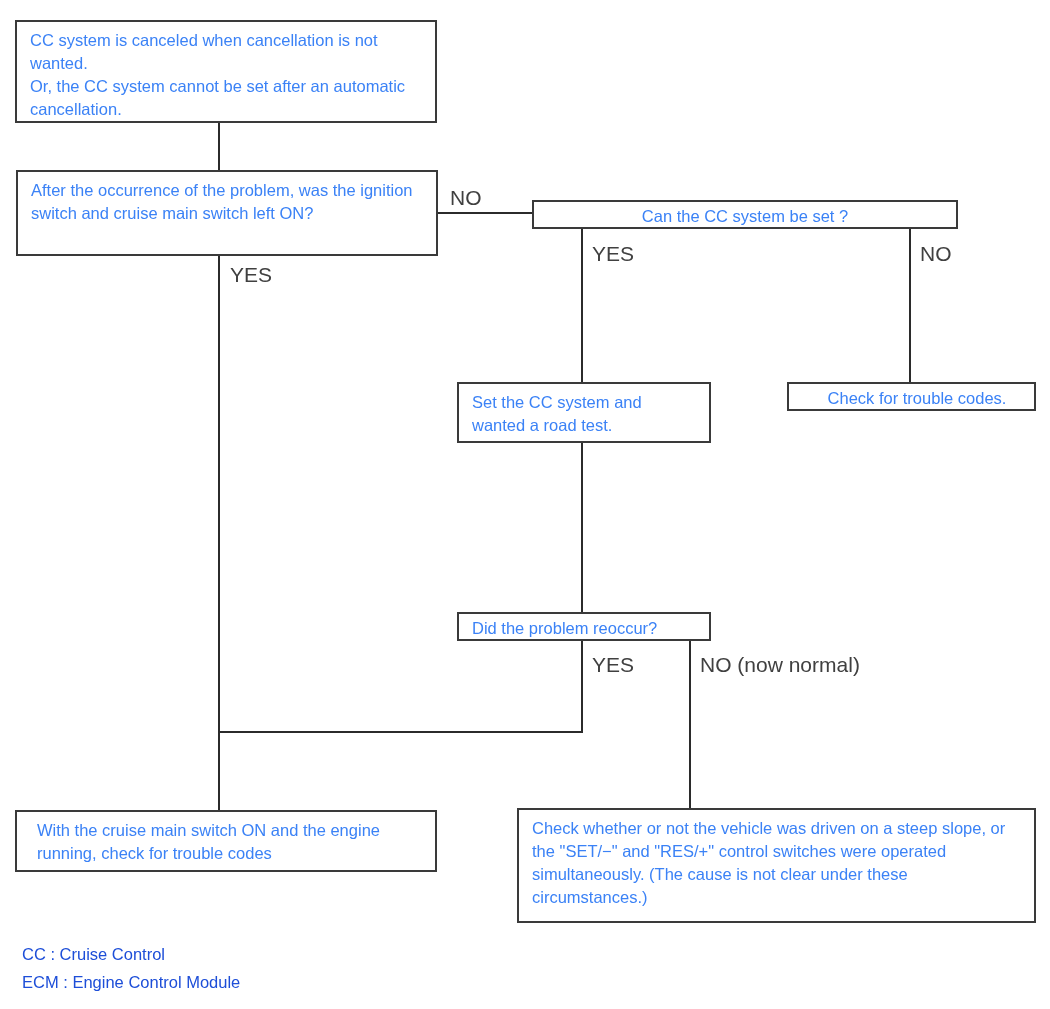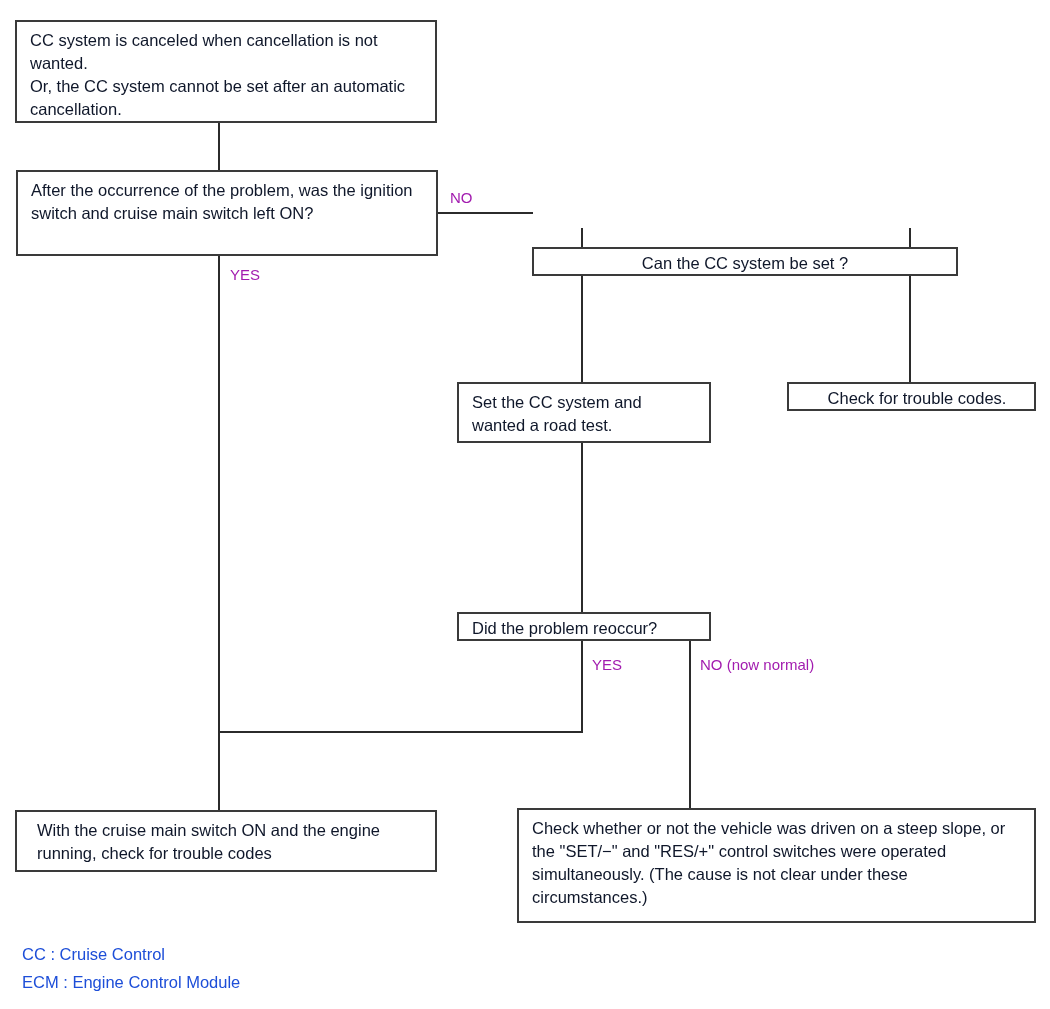--- a/index.html
+++ b/index.html
@@ -20,54 +20,53 @@
     overflow: hidden;
   }
   
   .node {
     position: absolute;
     box-sizing: border-box;
     background: #ffffff;
     border: 2px solid #3a3a3a;
     font-size: 16.5px;
     line-height: 23px;
-    color: #0f172a;
+    color: #3b82f6;
     z-index: 3;
   }
   .node .txt {
     display: block;
     white-space: pre-line;
   }
   .node.pad {
     padding: 7px 12px 8px 13px;
   }
   .node.center {
     text-align: center;
     padding: 3px 10px 5px 10px;
-    margin-top: 47px;
   }
   .node.oneline {
     padding: 3px 2px 5px 13px;
   }
 
   
   .edge {
     position: absolute;
     background: #2b2b2b;
     z-index: 1;
   }
   .edge.v { width: 2px; }
   .edge.h { height: 2px; }
 
   
   .elabel {
     position: absolute;
-    font-size: 15px;
+    font-size: 21px;
     line-height: 19px;
-    color: #a21caf;
+    color: #404040;
     white-space: nowrap;
     z-index: 2;
   }
 
   
   .legend {
     position: absolute;
     font-size: 16.5px;
     line-height: 28px;
     color: #1d4ed8;

